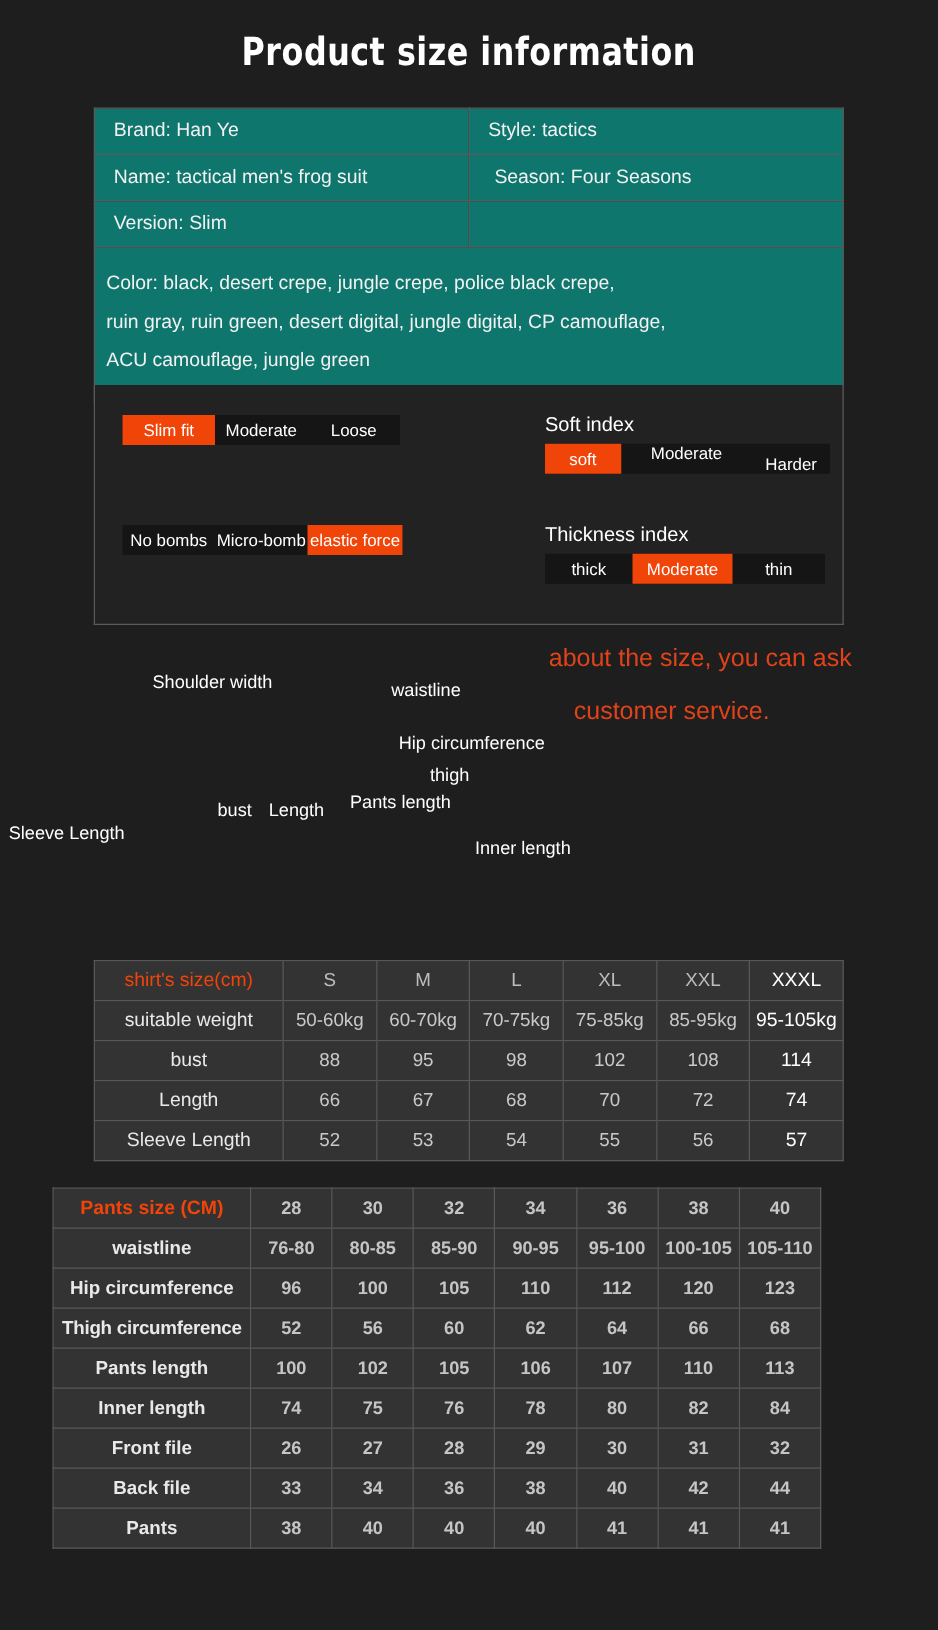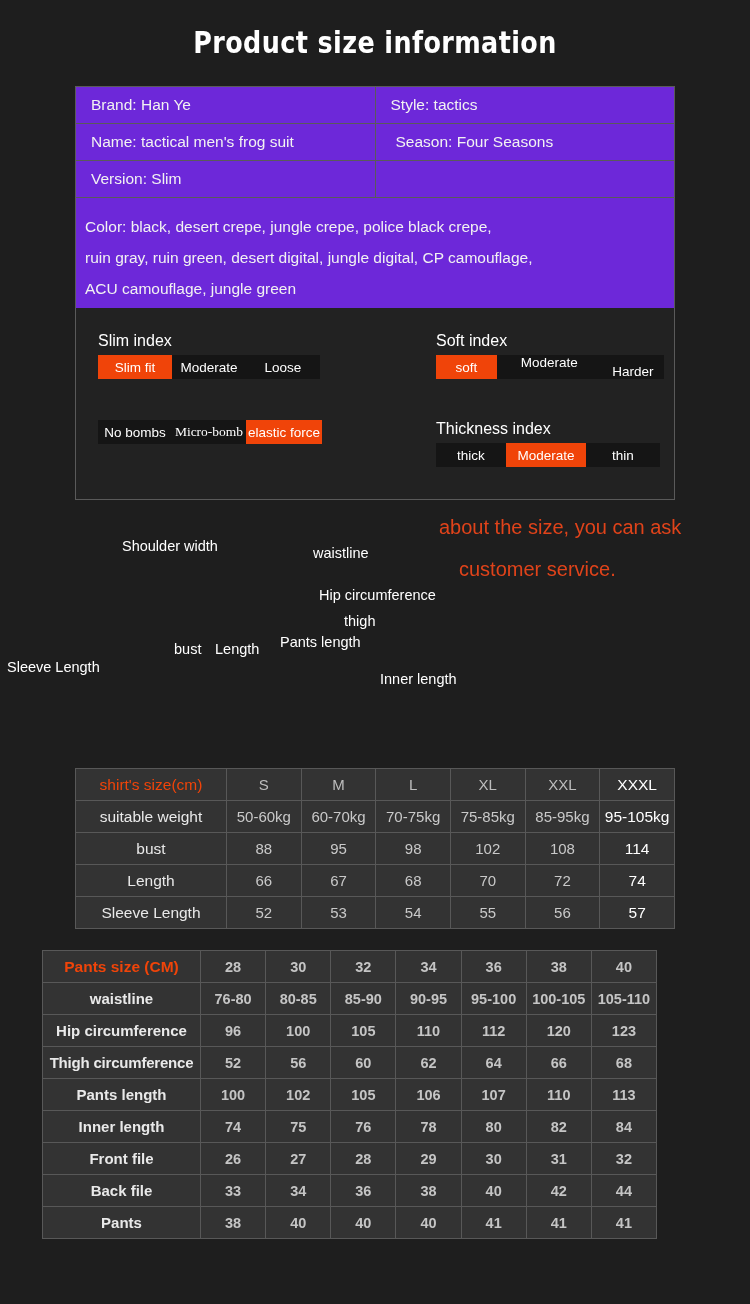--- a/index.html
+++ b/index.html
@@ -37,21 +37,21 @@
   .info-table {
     position: absolute;
     left: 75px;
     top: 86px;
     width: 600px;
     border-collapse: collapse;
     table-layout: fixed;
   }
   .info-table td {
     border: 1px solid #5a5a5a;
-    background: #6d28d9;
+    background: #0f766e;
     height: 36px;
     padding: 0 9px;
     font-size: 15.5px;
     color: #f2f2f2;
     vertical-align: middle;
     white-space: nowrap;
   }
   .info-table td.pad-left { padding-left: 15px; }
   .info-table td.colorcell {
     height: auto;
@@ -111,21 +111,21 @@
   .ib-slim .seg:nth-child(2){ width:74px; }
   .ib-slim .seg:nth-child(3){ width:74px; }
 
   .ib-soft .seg-bar { width: 228px; gap: 22px; }
   .ib-soft .seg:nth-child(1){ width:75px; }
   .ib-soft .seg:nth-child(2){ width:76px; align-items:flex-start; font-size:13.5px; }
   .ib-soft .seg:nth-child(3){ width:77px; align-items:flex-end; }
 
   .ib-elastic .seg-bar { width: 224px; }
   .ib-elastic .seg:nth-child(1){ width:74px; }
-  .ib-elastic .seg:nth-child(2){ width:74px;font-family:Liberation Serif, serif; }
+  .ib-elastic .seg:nth-child(2){ width:74px; }
   .ib-elastic .seg:nth-child(3){ width:76px; }
 
   .ib-thickness .seg-bar { width: 224px; }
   .ib-thickness .seg:nth-child(1){ width:70px; }
   .ib-thickness .seg:nth-child(2){ width:80px; }
   .ib-thickness .seg:nth-child(3){ width:74px; }
 
   
   .diagram-area {
     position: absolute;
@@ -245,21 +245,20 @@
       <span>ruin gray, ruin green, desert digital, jungle digital, CP camouflage,</span><br>
       <span>ACU camouflage, jungle green</span>
     </td>
   </tr>
 </tbody>
   </table>
 
 <div class="index-panel">
 
   <div class="index-block ib-slim">
-    <div class="idx-title">Slim index</div>
     <div class="seg-bar">
       <div class="seg on">Slim fit</div>
       <div class="seg">Moderate</div>
       <div class="seg">Loose</div>
     </div>
   </div>
 
   <div class="index-block ib-soft">
     <div class="idx-title">Soft index</div>
     <div class="seg-bar">

